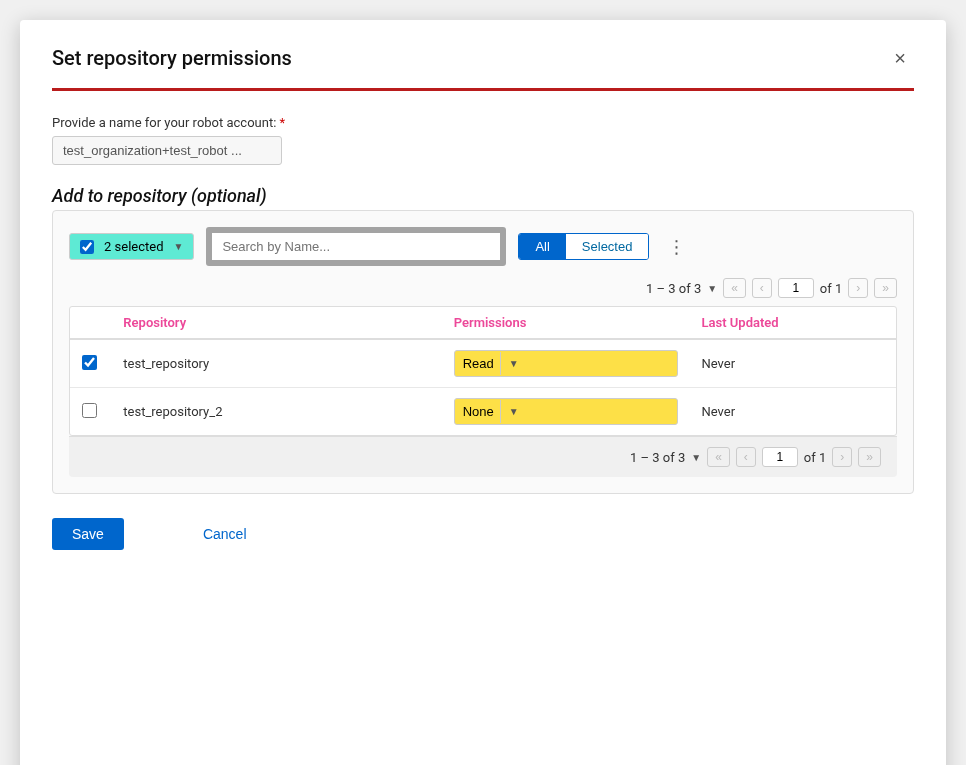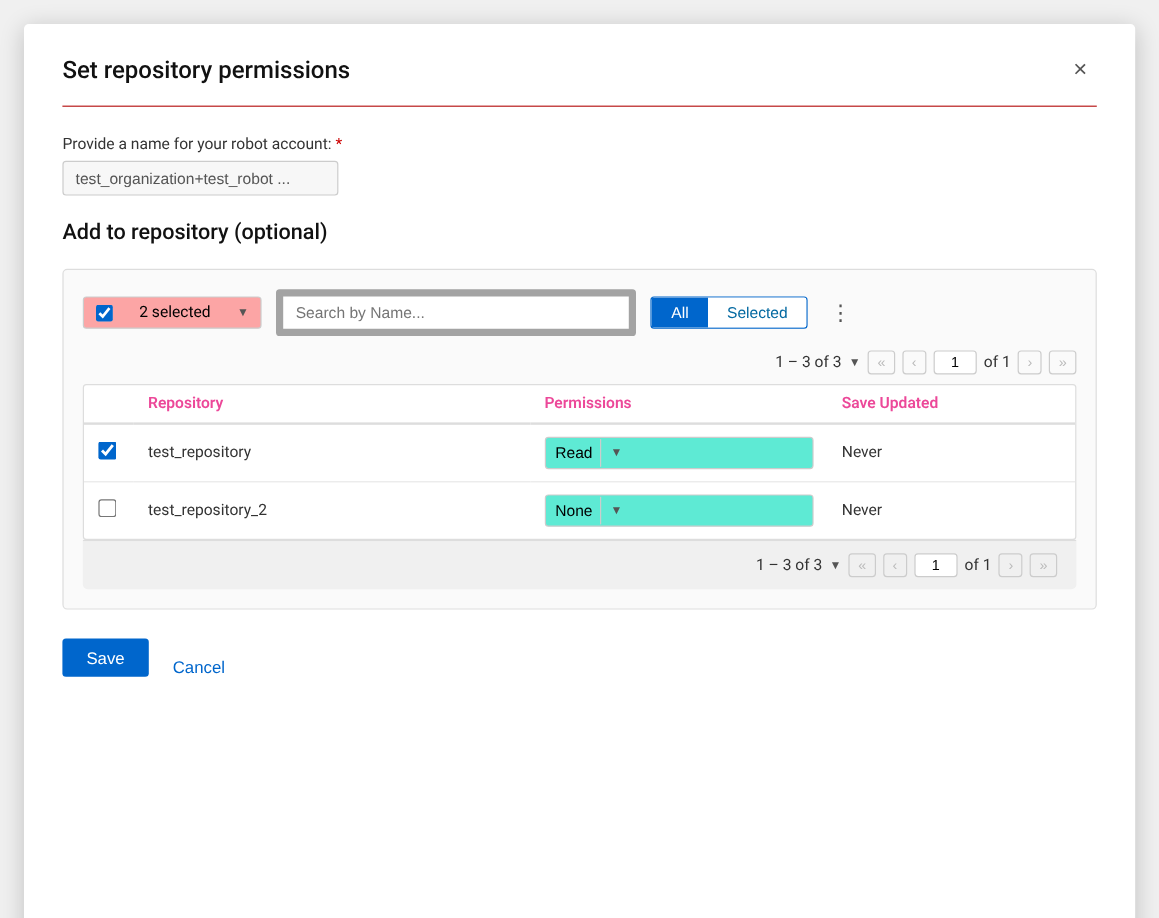--- a/index.html
+++ b/index.html
@@ -19,21 +19,21 @@
       border-radius: 4px;
       box-shadow: 0 4px 20px rgba(0,0,0,0.2);
       padding: 24px 32px 32px;
       position: relative;
     }
     .modal-header {
       display: flex;
       align-items: center;
       justify-content: space-between;
       margin-bottom: 24px;
-      border-bottom: 1px solid #b91c1c;
+      border-bottom: 3px solid #b91c1c;
       padding-bottom: 16px;
     }
     .modal-title {
       font-size: 20px;
       font-weight: 500;
       color: #111;
     }
     .close-btn {
       background: none;
       border: none;
@@ -66,43 +66,44 @@
       padding: 6px 10px;
       border: 1px solid #ccc;
       border-radius: 3px;
       font-size: 13px;
       background: #f7f7f7;
       resize: none;
     }
     .section-title {
       font-size: 18px;
       font-weight: 500;
-      margin: 20px 0 20px;
+      margin: 20px 0 4px;
       color: #111;
+      font-style: italic;
     }
     .repo-panel {
       border: 1px solid #ddd;
       border-radius: 4px;
       background: #fafafa;
       padding: 16px;
     }
     .toolbar {
       display: flex;
       align-items: center;
       gap: 12px;
       margin-bottom: 12px;
     }
     .selected-dropdown {
       display: flex;
       align-items: center;
-      gap: 22px;
+      gap: 10px;
       border: 1px solid #ccc;
       border-radius: 3px;
       padding: 5px 10px;
-      background: #fca5a5;
+      background: #5eead4;
       cursor: pointer;
       font-size: 13px;
     }
     .selected-dropdown input[type="checkbox"] {
       accent-color: #0066cc;
       width: 14px;
       height: 14px;
     }
     .selected-dropdown .chevron {
       font-size: 10px;
@@ -214,21 +215,21 @@
       accent-color: #0066cc;
       width: 15px;
       height: 15px;
       cursor: pointer;
     }
     .perm-select {
       display: flex;
       align-items: center;
       border: 1px solid #ccc;
       border-radius: 3px;
-      background: #5eead4;
+      background: #fde047;
       overflow: hidden;
     }
     .perm-select select {
       border: none;
       padding: 5px 8px;
       font-size: 13px;
       background: transparent;
       cursor: pointer;
       appearance: none;
       -webkit-appearance: none;
@@ -249,39 +250,40 @@
       align-items: center;
       justify-content: flex-end;
       gap: 6px;
       font-size: 13px;
       color: #333;
       border-radius: 0 0 4px 4px;
       margin-top: 0;
     }
     .footer-btns {
       display: flex;
-      align-items: flex-end;
-      gap: 20px;
+      align-items: center;
+      gap: 33px;
       margin-top: 24px;
     }
     .save-btn {
       background: #0066cc;
       color: #fff;
       border: none;
       border-radius: 3px;
       padding: 8px 20px;
       font-size: 14px;
       cursor: pointer;
     }
     .cancel-btn {
       background: none;
       border: none;
       color: #0066cc;
       font-size: 14px;
       cursor: pointer;
+      margin-left: 46px;
     }
     .repo-table-wrapper {
       background: #fff;
       border: 1px solid #ddd;
       border-radius: 3px;
       overflow: hidden;
     }
   </style>
 </head>
 <body>
@@ -334,21 +336,21 @@
       <button class="pag-btn" disabled="">»</button>
     </div>
 
     <div class="repo-table-wrapper">
       <table class="table">
         <thead>
           <tr>
             <th class="col-check"></th>
             <th class="col-repo">Repository</th>
             <th class="col-perms">Permissions</th>
-            <th class="col-updated">Save Updated</th>
+            <th class="col-updated">Last Updated</th>
           </tr>
         </thead>
         <tbody id="table-body">
 
         <tr>
               <td class="col-check"><input type="checkbox" checked="" style=""></td>
               <td class="col-repo">test_repository</td>
               <td class="col-perms">
                 <div class="perm-select">
                   <select><option value="None">None</option><option value="Read" selected="">Read</option><option value="Write">Write</option><option value="Admin">Admin</option></select>

